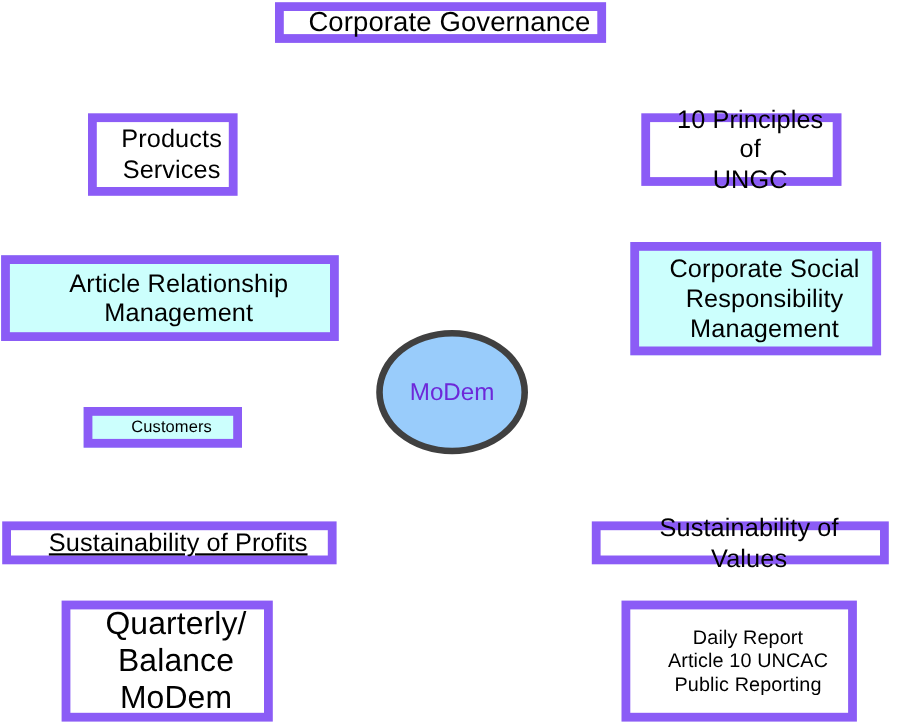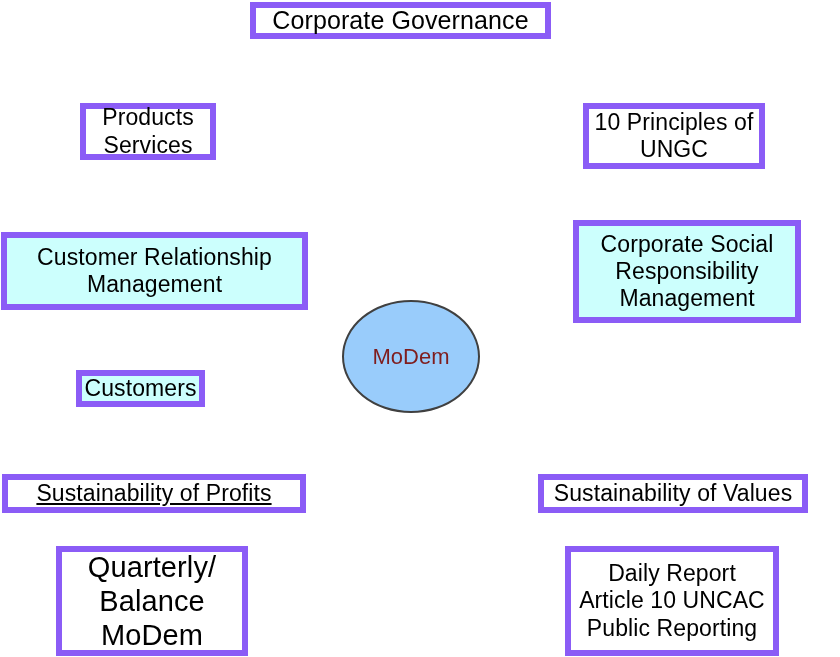--- a/index.html
+++ b/index.html
@@ -14,88 +14,89 @@
   #canvas {
     position: relative;
     width: 840px;
     height: 657px;
     background: #ffffff;
     overflow: hidden;
   }
   .node {
     position: absolute;
     box-sizing: border-box;
-    border: 6px solid #8b5cf6;
+    border: 8px solid #8b5cf6;
     background: #ffffff;
     color: #000000;
     display: flex;
     flex-direction: column;
     align-items: center;
     justify-content: center;
     text-align: center;
     line-height: 1.18;
     white-space: pre-line;
     letter-spacing: 0.1px;
+    padding-left: 16px;
   }
   .node .line {
     display: block;
     width: 100%;
     text-align: center;
   }
   .fill-cyan {
     background: #ccfffd;
   }
   .fill-white {
     background: #ffffff;
   }
   .hub {
     position: absolute;
     box-sizing: border-box;
-    border: 2px solid #404040;
+    border: 6px solid #404040;
     border-radius: 50%;
     background: #99ccfb;
     display: flex;
     align-items: center;
     justify-content: center;
     text-align: center;
-    color: #7f1d1d;
+    color: #6d28d9;
   }
 
   
   #n-corporate-governance { left: 250px; top: 2px;   width: 301px; height: 37px; font-size: 25px; }
-  #n-products-services    { left: 80px;  top: 103px; width: 136px; height: 57px; font-size: 23px; }
+  #n-products-services    { left: 80px;  top: 103px; width: 136px; height: 75px; font-size: 23px; }
   #n-crm                  { left: 1px;   top: 232px; width: 307px; height: 78px; font-size: 23px; }
-  #n-customers            { left: 76px;  top: 370px; width: 129px; height: 37px; font-size: 23px; }
+  #n-customers            { left: 76px;  top: 370px; width: 144px; height: 37px; font-size: 15px; }
   #n-sustain-profits      { left: 2px;   top: 474px; width: 304px; height: 39px; font-size: 23px; text-decoration: underline; }
   #n-quarterly-reports    { left: 56px;  top: 546px; width: 192px; height: 110px; font-size: 29px; }
 
   #n-hub                  { left: 342px; top: 300px; width: 138px; height: 113px; font-size: 22px; }
 
   #n-ungc                 { left: 583px; top: 103px; width: 182px; height: 66px; font-size: 23px; }
   #n-csr                  { left: 573px; top: 220px; width: 228px; height: 103px; font-size: 23px; align-items: center; }
   #n-society              { left: 635px; top: 370px; width: 109px; height: 37px; font-size: 23px; }
   #n-sustain-values       { left: 538px; top: 474px; width: 270px; height: 39px; font-size: 23px; }
-  #n-daily-report         { left: 565px; top: 546px; width: 214px; height: 110px; font-size: 23px; justify-content: center; }
+  #n-daily-report         { left: 565px; top: 546px; width: 214px; height: 110px; font-size: 18px; justify-content: center; }
 </style>
 </head>
 <body>
 
 <div id="canvas">
 
   <div class="node fill-white" id="n-corporate-governance">
     <span class="line">Corporate Governance</span>
   </div>
 
   <div class="node fill-white" id="n-products-services">
     <span class="line">Products</span>
     <span class="line">Services</span>
   </div>
 
   <div class="node fill-cyan" id="n-crm">
-    <span class="line">Customer Relationship</span>
+    <span class="line">Article Relationship</span>
     <span class="line">Management</span>
   </div>
 
   <div class="node fill-cyan" id="n-customers">
     <span class="line">Customers</span>
   </div>
 
   <div class="node fill-white" id="n-sustain-profits">
     <span class="line">Sustainability of Profits</span>
   </div>

